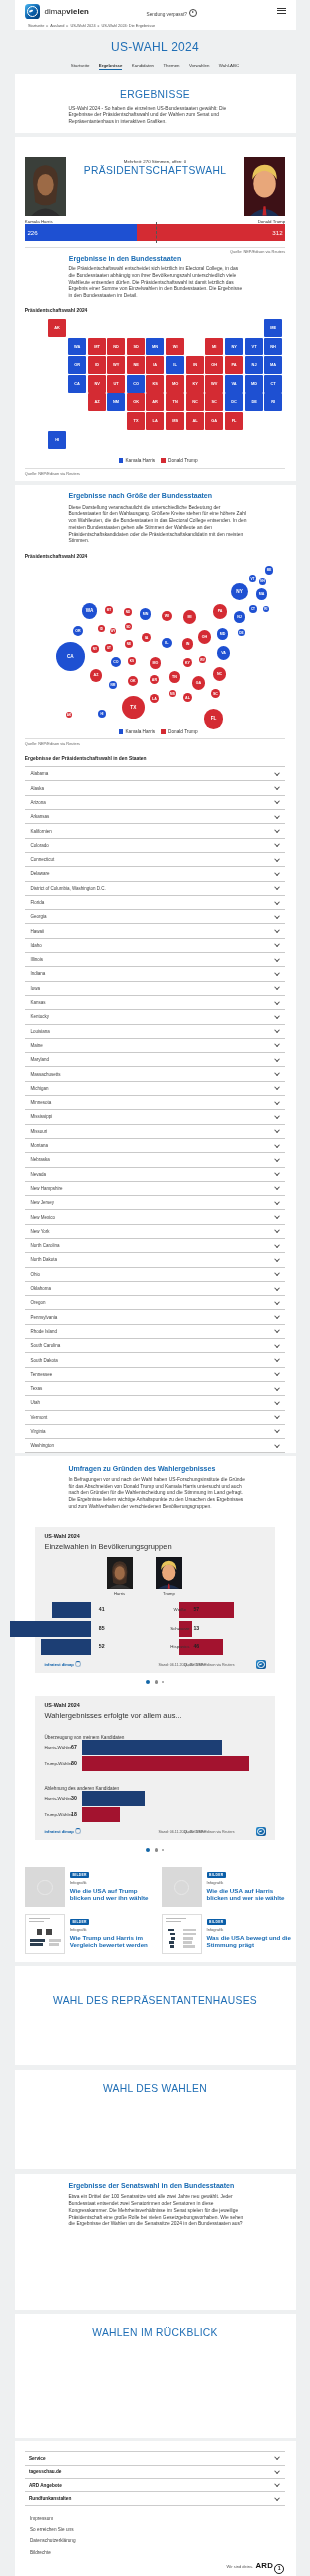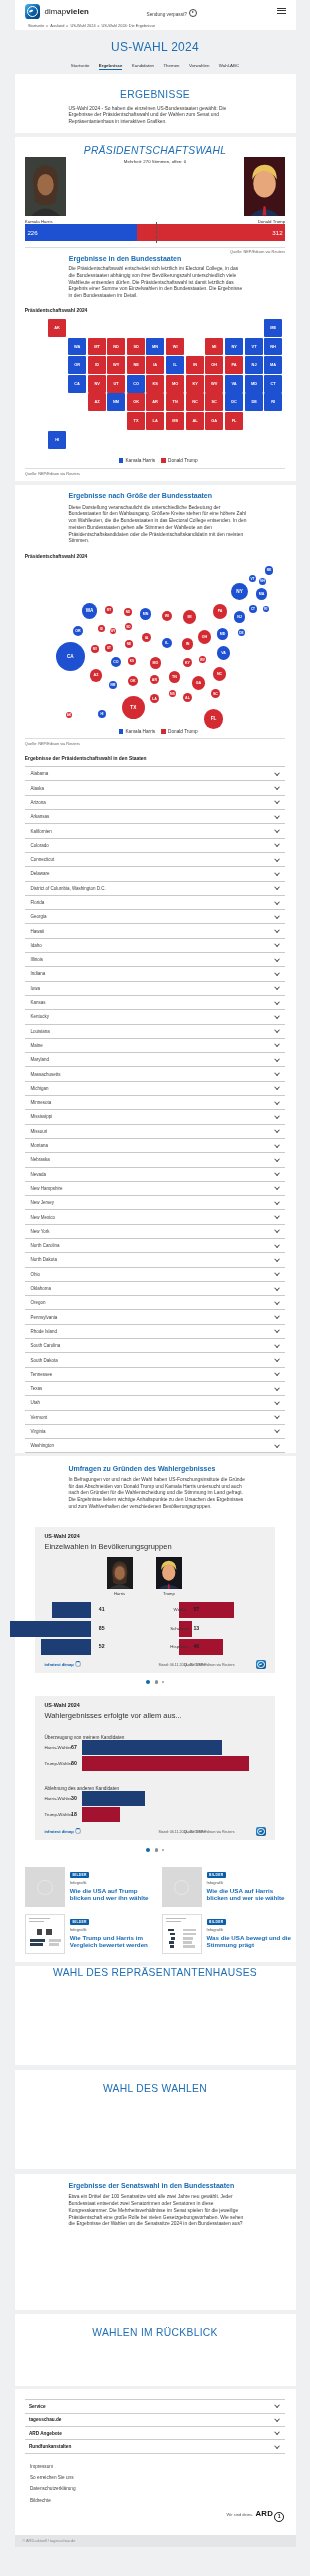--- a/index.html
+++ b/index.html
@@ -147,21 +147,21 @@
   <div class="big-title">US-WAHL 2024</div>
   <div class="tabs" id="tabs"><span>Startseite</span><span class="active">Ergebnisse</span><span>Kandidaten</span><span>Themen</span><span>Vorwahlen</span><span>Wahl-ABC</span></div>
 </div>
 
 <div class="card" style="height:59px;margin-bottom:4.1px;">
   <div class="section-title" style="padding-top:14.5px;">ERGEBNISSE</div>
   <div class="body-text" style="margin:6.2px 54px 0;">US-Wahl 2024 - So haben die einzelnen US-Bundesstaaten gewählt: Die Ergebnisse der Präsidentschaftswahl und der Wahlen zum Senat und Repräsentantenhaus in interaktiven Grafiken.</div>
 </div>
 
 <div class="card" style="height:344px;margin-bottom:4.1px;">
-  <div class="section-title" style="padding-top:8px;font-style:italic;">PRÄSIDENTSCHAFTSWAHL</div>
+  <div class="section-title" style="padding-top:28px;">PRÄSIDENTSCHAFTSWAHL</div>
   <div class="majority">Mehrheit: 270 Stimmen, offen: 0</div>
 
   <div class="cand-photo" style="left:10.3px;">
     <svg width="41" height="59" viewBox="0 0 80 115">
         <rect width="80" height="115" fill="#3a3f3a"></rect>
         <ellipse cx="40" cy="52" rx="21" ry="27" fill="#8a5a3c"></ellipse>
         <path d="M16 50 Q14 18 40 16 Q66 18 64 50 L60 88 Q40 100 20 88 Z" fill="#4a3325"></path>
         <ellipse cx="40" cy="54" rx="16" ry="21" fill="#9c6a46"></ellipse>
         <path d="M12 115 Q40 86 68 115 Z" fill="#2d2d2d"></path>
       </svg>
@@ -653,33 +653,33 @@
             <div class="gb" style="left: 20.7px; top: 26px; width: 9.3px; height: 2.6px;"></div>
             <div class="gb" style="left: 20.7px; top: 30px; width: 11.4px; height: 2.6px;"></div>
           </div>
         </div>
         <div class="meta"><span class="badge">BILDER</span><div class="kick">Infografik</div><div class="ttl">Was die USA bewegt und die Stimmung prägt</div></div>
       </div>
     </div>
 </div>
 
 <div class="card" style="height:99px;margin-bottom:4.7px;">
-  <div class="section-title" style="padding-top:1px;">WAHL DES REPRÄSENTANTENHAUSES</div>
+  <div class="section-title" style="padding-top:29px;">WAHL DES REPRÄSENTANTENHAUSES</div>
 </div>
 
 <div class="card" style="height:99px;margin-bottom:4.7px;">
   <div class="section-title" style="padding-top:13.4px;">WAHL DES WAHLEN</div>
 </div>
 
 <div class="card" style="height:136px;margin-bottom:4.1px;">
   <div class="head-blue abs" style="top:8.3px;left:54px;">Ergebnisse der Senatswahl in den Bundesstaaten</div>
   <div class="body-text abs" style="top:20.7px;left:54px;right:49px;">Etwa ein Drittel der 100 Senatssitze wird alle zwei Jahre neu gewählt. Jeder Bundesstaat entsendet zwei Senatorinnen oder Senatoren in diese Kongresskammer. Die Mehrheitsverhältnisse im Senat spielen für die jeweilige Präsidentschaft eine große Rolle bei vielen Gesetzgebungsvorhaben. Wie sehen die Ergebnisse der Wahlen um die Senatssitze 2024 in den Bundesstaaten aus?</div>
 </div>
 
-<div class="card" style="height:72px;margin-bottom:3.1px;">
+<div class="card" style="height:124px;margin-bottom:3.1px;">
   <div class="section-title" style="padding-top:13.4px;">WAHLEN IM RÜCKBLICK</div>
 </div>
 
 <div class="card" id="footer" style="height:136px;">
   <div style="margin:0 10.3px;" id="footer-acc">
       <div class="f-row">
         <span class="lbl">Service</span>
         <span class="chev"></span>
       </div>
       <div class="f-row">

